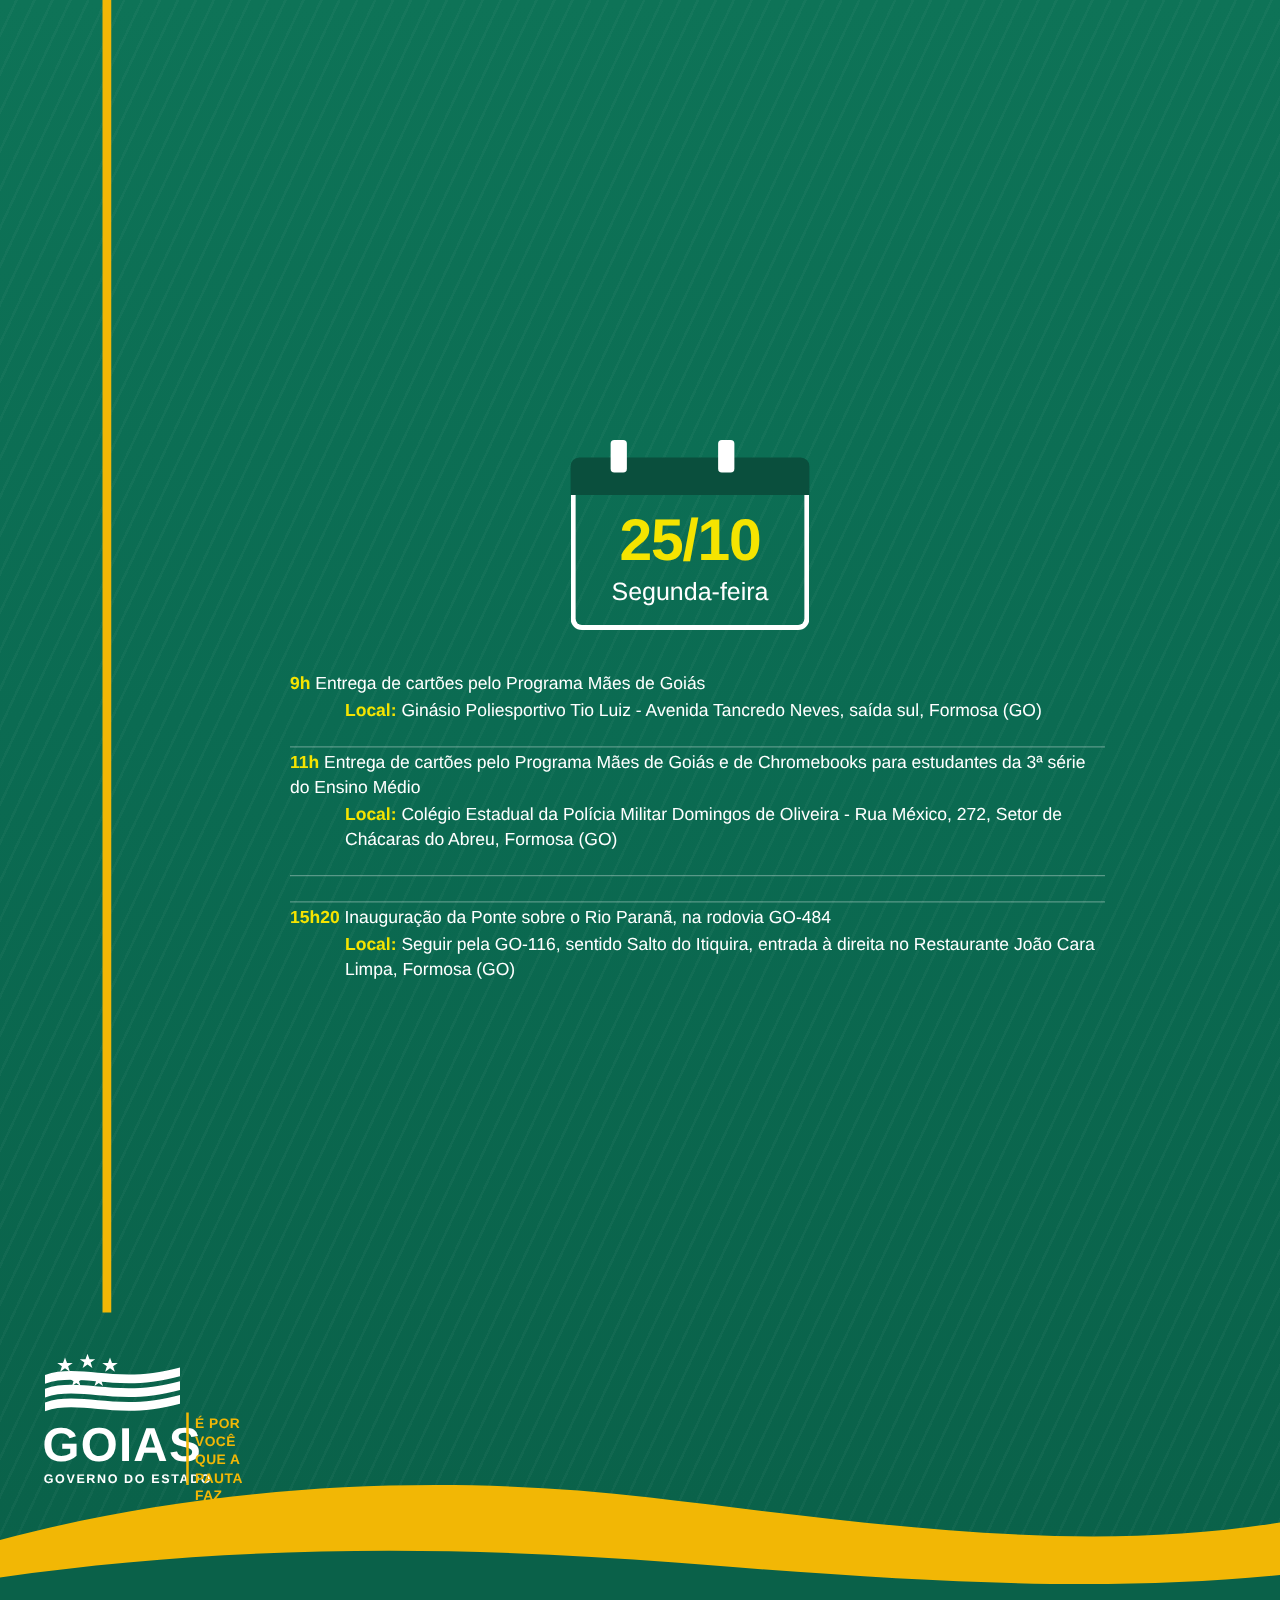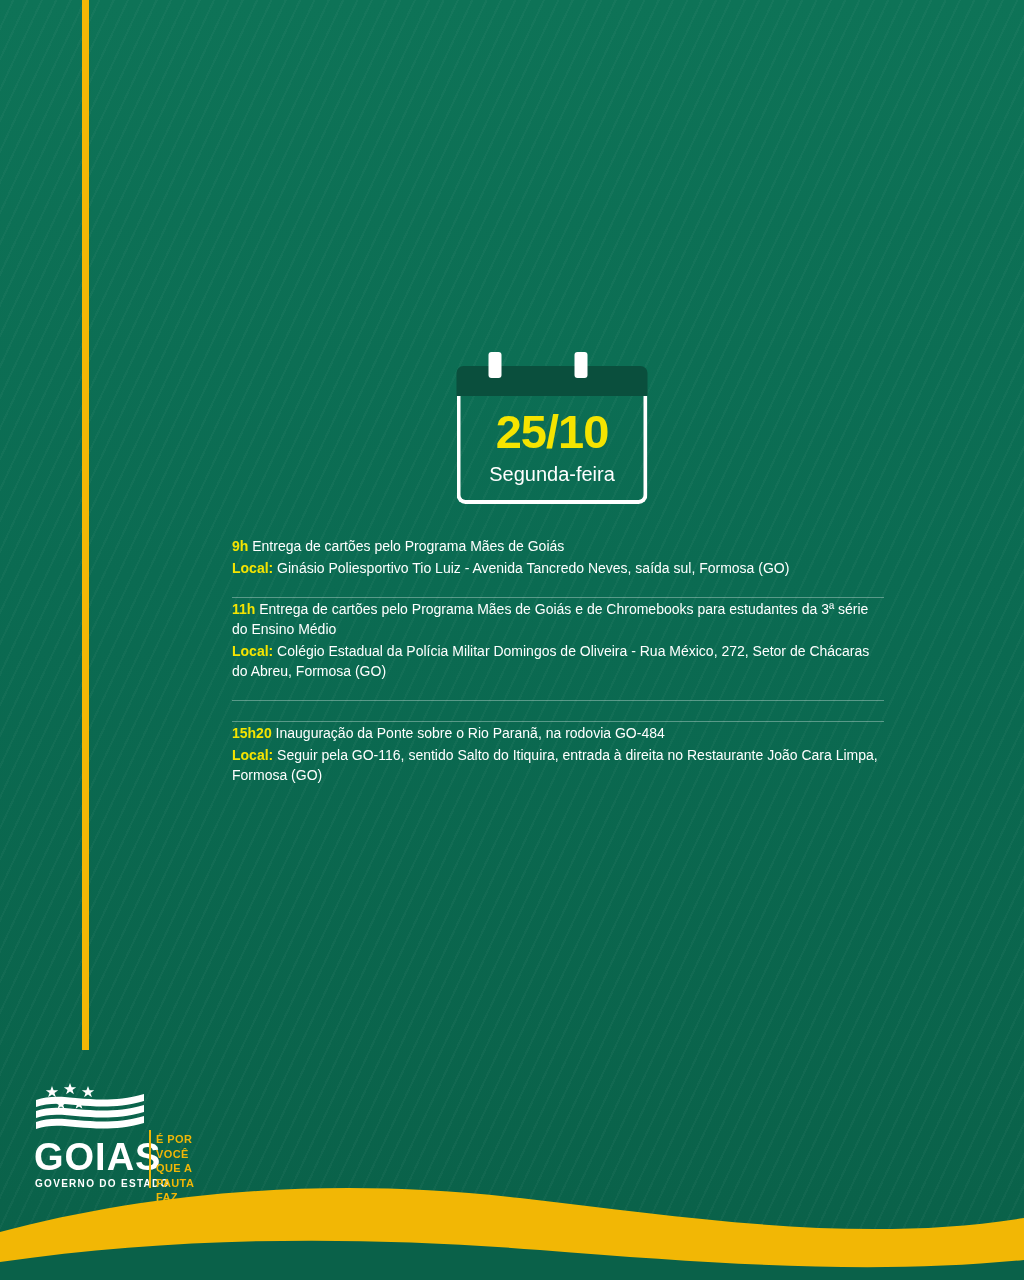--- a/index.html
+++ b/index.html
@@ -131,21 +131,21 @@
   .entry-line {
     font-size: 14px;
     line-height: 1.43;
     color: #ffffff;
     font-weight: 500;
   }
   .lbl {
     color: #f5e400;
     font-weight: 800;
   }
-  .local-block { margin-top: 2px; }
+  .local-block { margin-top: 2px; margin-left: 44px; }
 
   
   .logo {
     position: absolute;
     left: 28px;
     bottom: 88px;
     width: 190px;
     height: 110px;
   }
   .logo-flag { position: absolute; left: 6px; top: 0; width: 112px; height: 58px; }

